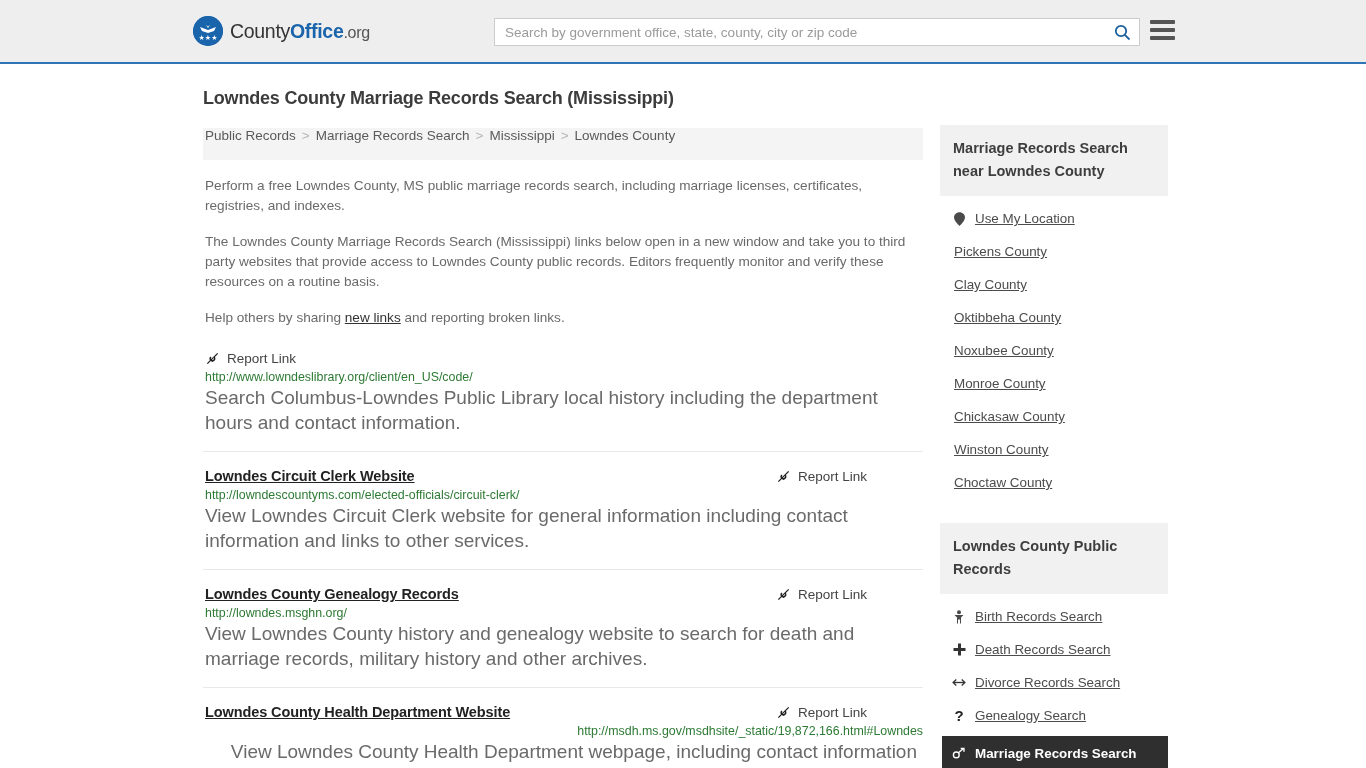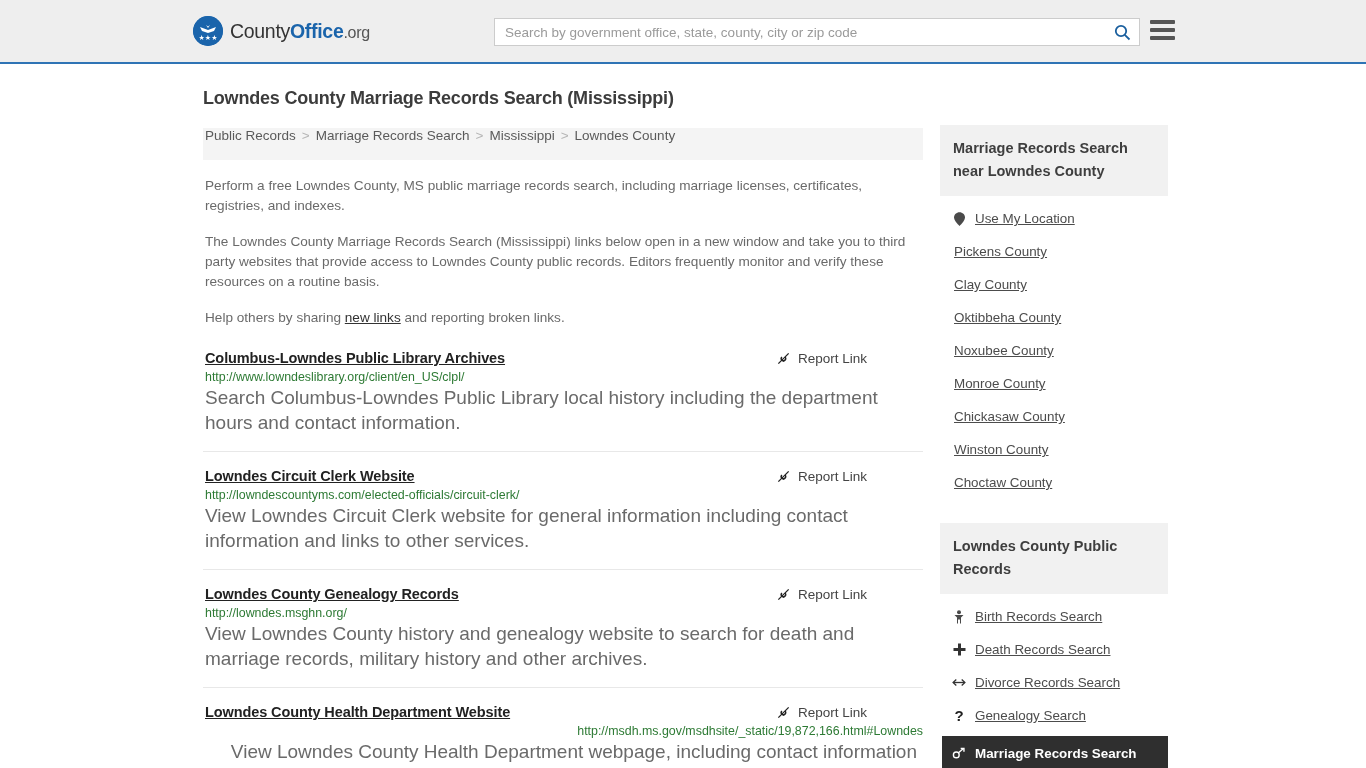--- a/index.html
+++ b/index.html
@@ -300,31 +300,30 @@
     <div class="intro">
       <p>Perform a free Lowndes County, MS public marriage records search, including marriage licenses, certificates, registries, and indexes.</p>
       <p>The Lowndes County Marriage Records Search (Mississippi) links below open in a new window and take you to third party websites that provide access to Lowndes County public records. Editors frequently monitor and verify these resources on a routine basis.</p>
       <p><span>Help others by sharing </span><a>new links</a><span> and reporting broken links.</span></p>
     </div>
 
     <div class="results">
 
       <div class="result">
         <div class="result-head">
-          <a class="result-title">Columbus-Lowndes Public Library Archives</a>
           <span class="report-link">
             <svg width="15" height="15" viewBox="0 0 16 16">
               <path d="M6.3 6.3 a2.4 2.4 0 1 0 3.4 3.4" stroke="#222" stroke-width="1.5" fill="none"></path>
               <path d="M9.7 6.3 a2.4 2.4 0 1 1 -3.4 3.4" stroke="#222" stroke-width="1.5" fill="none"></path>
               <line x1="2.5" y1="13.5" x2="13.5" y2="2.5" stroke="#222" stroke-width="1.4"></line>
             </svg>
             <span>Report Link</span>
           </span>
         </div>
-        <div class="result-url">http://www.lowndeslibrary.org/client/en_US/clpl/</div>
+        <div class="result-url">http://www.lowndeslibrary.org/client/en_US/code/</div>
         <div class="result-desc">Search Columbus-Lowndes Public Library local history including the department hours and contact information.</div>
       </div>
 
       <div class="result">
         <div class="result-head">
           <a class="result-title">Lowndes Circuit Clerk Website</a>
           <span class="report-link">
             <svg width="15" height="15" viewBox="0 0 16 16">
               <path d="M6.3 6.3 a2.4 2.4 0 1 0 3.4 3.4" stroke="#222" stroke-width="1.5" fill="none"></path>
               <path d="M9.7 6.3 a2.4 2.4 0 1 1 -3.4 3.4" stroke="#222" stroke-width="1.5" fill="none"></path>

